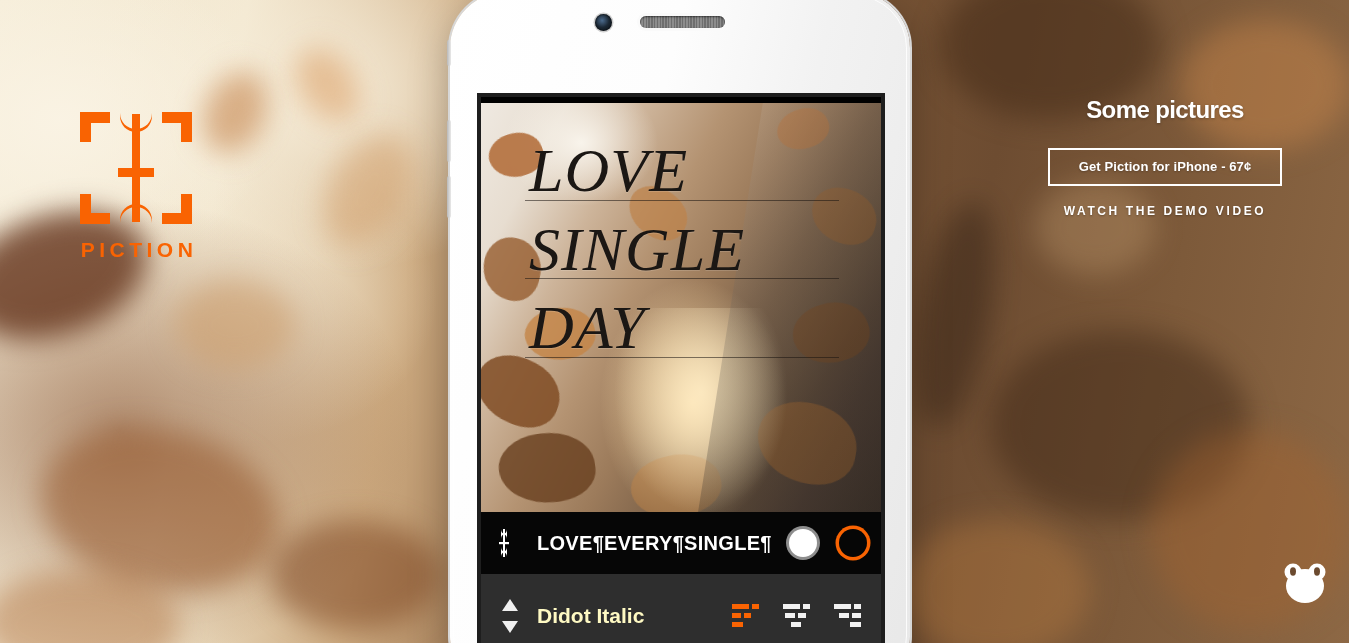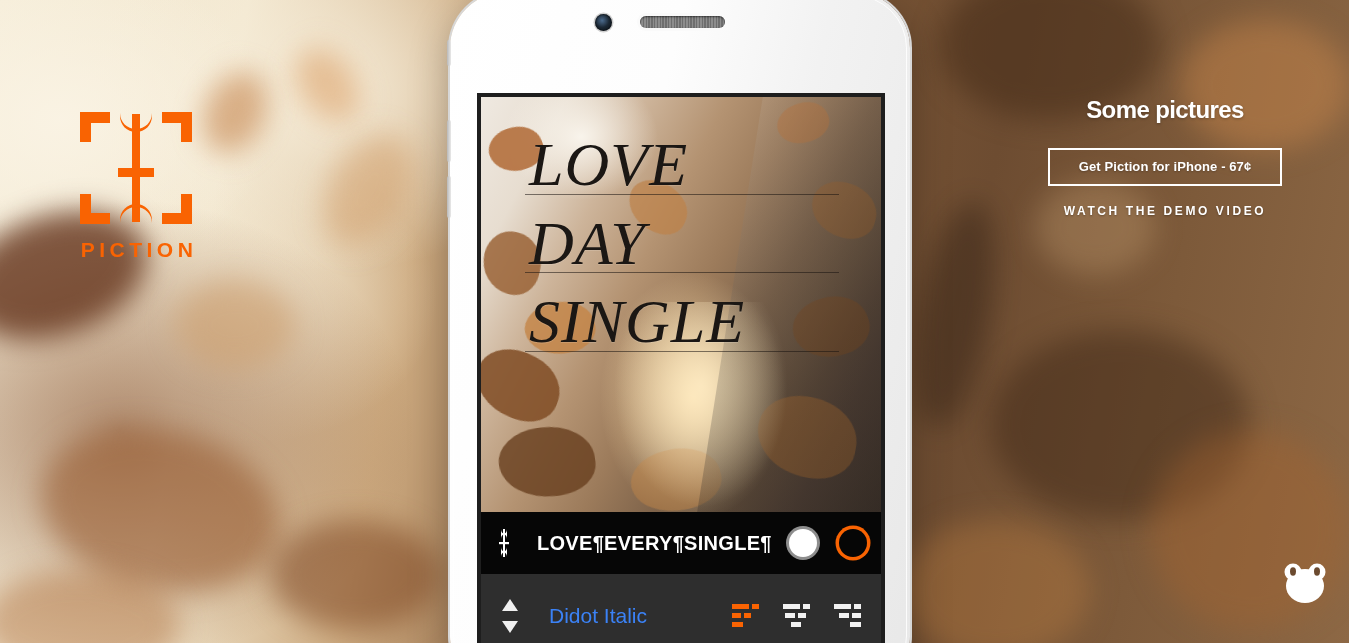--- a/index.html
+++ b/index.html
@@ -131,20 +131,21 @@
   
   .photo {
     position:relative; width:400px; height:415px; overflow:hidden;
     background:
       radial-gradient(ellipse 150px 200px at 212px 300px, rgba(255,228,178,.92), rgba(255,210,150,0) 62%),
       radial-gradient(ellipse 110px 90px at 100px 40px, rgba(250,246,238,.95), rgba(250,246,238,0) 70%),
       linear-gradient(118deg,
         #efe9e1 0%, #e7ddd0 14%, #cdb49a 27%,
         #b49372 40%, #9c7b5b 52%, #7d6249 64%,
         #6b5541 74%, #55443a 86%, #463a32 100%);
+    margin-top: 6px;
   }
   .leaf { position:absolute; border-radius:46% 54% 42% 58%; filter:blur(.6px); }
   .photo-shine {
     position:absolute; left:250px; top:-20px; width:230px; height:460px;
     background:linear-gradient(115deg, rgba(255,255,255,.10), rgba(40,34,28,.32) 55%, rgba(20,16,12,.42));
     transform:rotate(9deg); pointer-events:none;
   }
   .photo-glow {
     position:absolute; left:130px; top:205px; width:180px; height:210px;
     background:radial-gradient(ellipse at 50% 40%, rgba(255,236,196,.85), rgba(255,225,170,0) 68%);
@@ -180,21 +181,21 @@
   .swatch-white { background:#fff; box-shadow:0 0 0 3px #8d8d8d; margin-right:22px; }
   .swatch-orange { background:transparent; box-shadow:0 0 0 3.5px var(--orange); }
 
   
   .font-bar {
     position:absolute; left:0; top:477px; width:400px; height:83px;
     background:#2e2e2e; display:flex; align-items:center; padding:0 20px;
   }
   .stepper { width:18px; height:34px; flex:0 0 18px; cursor:pointer; }
   .font-name {
-    margin-left:30px; color:#3b82f6; font-size:21px; font-weight:normal;
+    margin-left:18px; color:#fef9c3; font-size:21px; font-weight:bold;
     flex:1; font-family:"Liberation Sans", sans-serif;
   }
   .align-group { display:flex; gap:24px; align-items:center; }
   .align-btn { width:27px; height:27px; cursor:pointer; display:block; }
 
   :root { --orange:#f96302; }
 </style>
 </head>
 <body>
 
@@ -274,22 +275,22 @@
         <div class="leaf" style="left:146px;top:86px;width:62px;height:48px;background:rgba(190,130,72,.7);transform:rotate(28deg)"></div>
         <div class="leaf" style="left:296px;top:6px;width:52px;height:40px;background:rgba(176,112,58,.6);transform:rotate(-25deg)"></div>
         <div class="leaf" style="left:330px;top:86px;width:66px;height:54px;background:rgba(150,96,48,.6);transform:rotate(16deg)"></div>
         <div class="leaf" style="left:312px;top:200px;width:76px;height:60px;background:rgba(126,80,42,.65);transform:rotate(-18deg)"></div>
         <div class="leaf" style="left:276px;top:300px;width:100px;height:80px;background:rgba(168,108,54,.6);transform:rotate(10deg)"></div>
         <div class="leaf" style="left:150px;top:352px;width:90px;height:62px;background:rgba(190,132,72,.5);transform:rotate(-14deg)"></div>
         <div class="photo-glow"></div>
         <div class="photo-shine"></div>
         <div class="caption-text">
           <span class="ln">LOVE</span>
+          <span class="ln">SINGLE</span>
           <span class="ln">DAY</span>
-          <span class="ln">SINGLE</span>
         </div>
       </div>
 
       <div class="caption-bar">
         <span class="ibeam-small">
           <svg width="18" height="30" viewBox="0 0 18 30">
             <path fill="#fff" d="M1 0h5v1.2c0 2.6 1.6 4.4 3 4.4v1c-1.4 0-3 1.8-3 4.4V0z"></path>
             <path fill="#fff" d="M17 0h-5v1.2c0 2.6-1.6 4.4-3 4.4v1c1.4 0 3 1.8 3 4.4V0z"></path>
             <rect x="8" y="1" width="2" height="28" fill="#fff"></rect>
             <rect x="4" y="14" width="10" height="2.2" fill="#fff"></rect>

